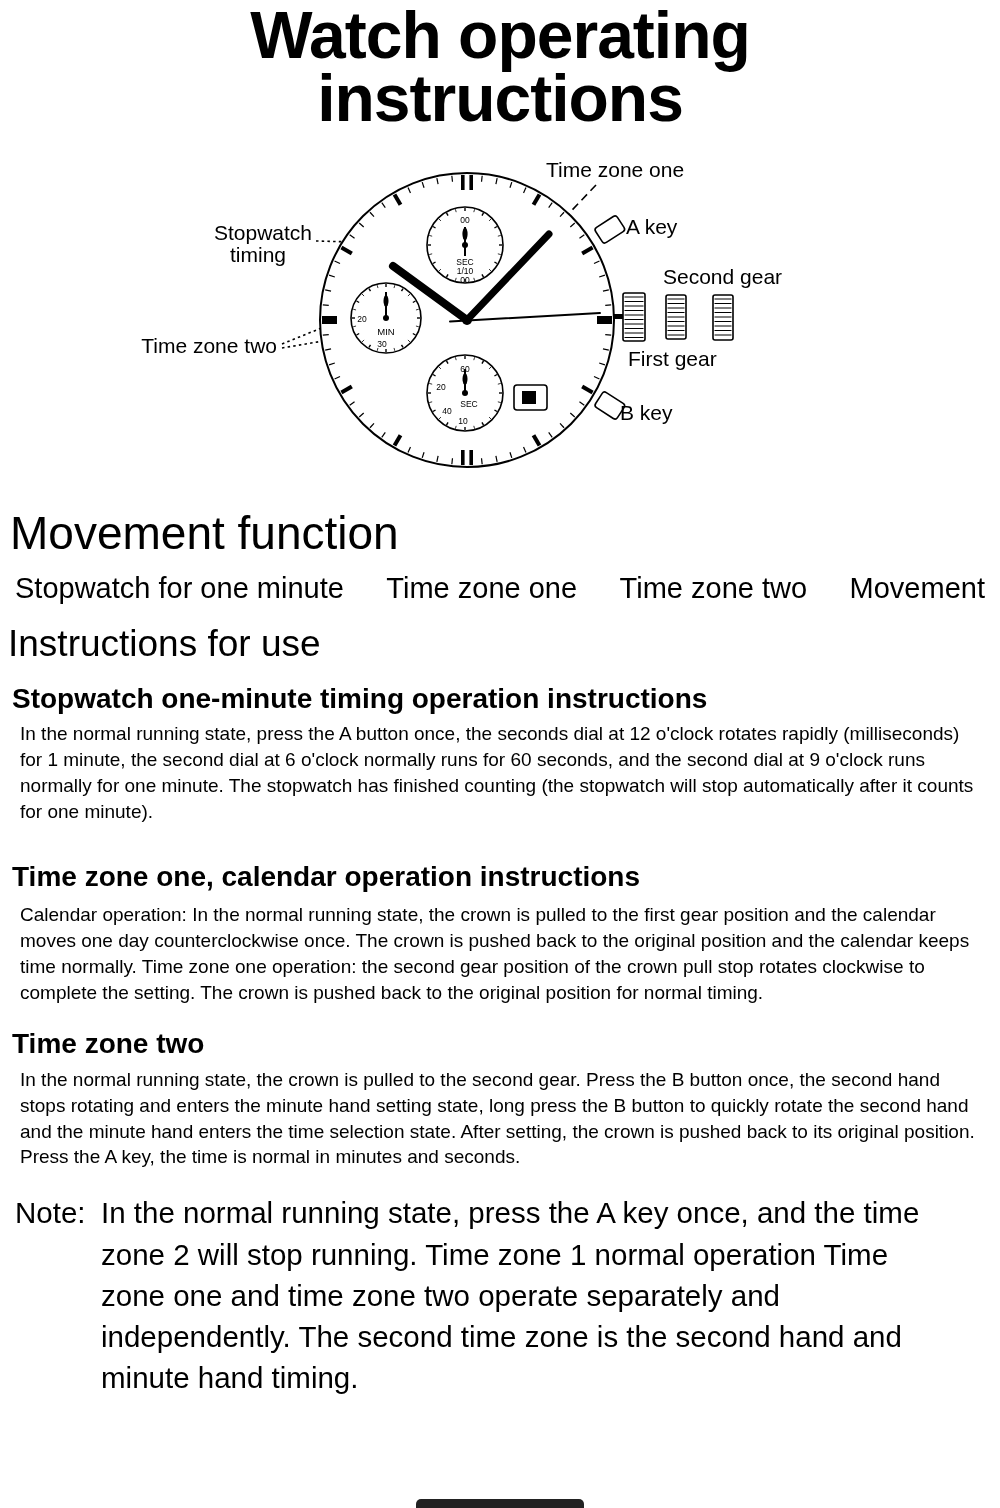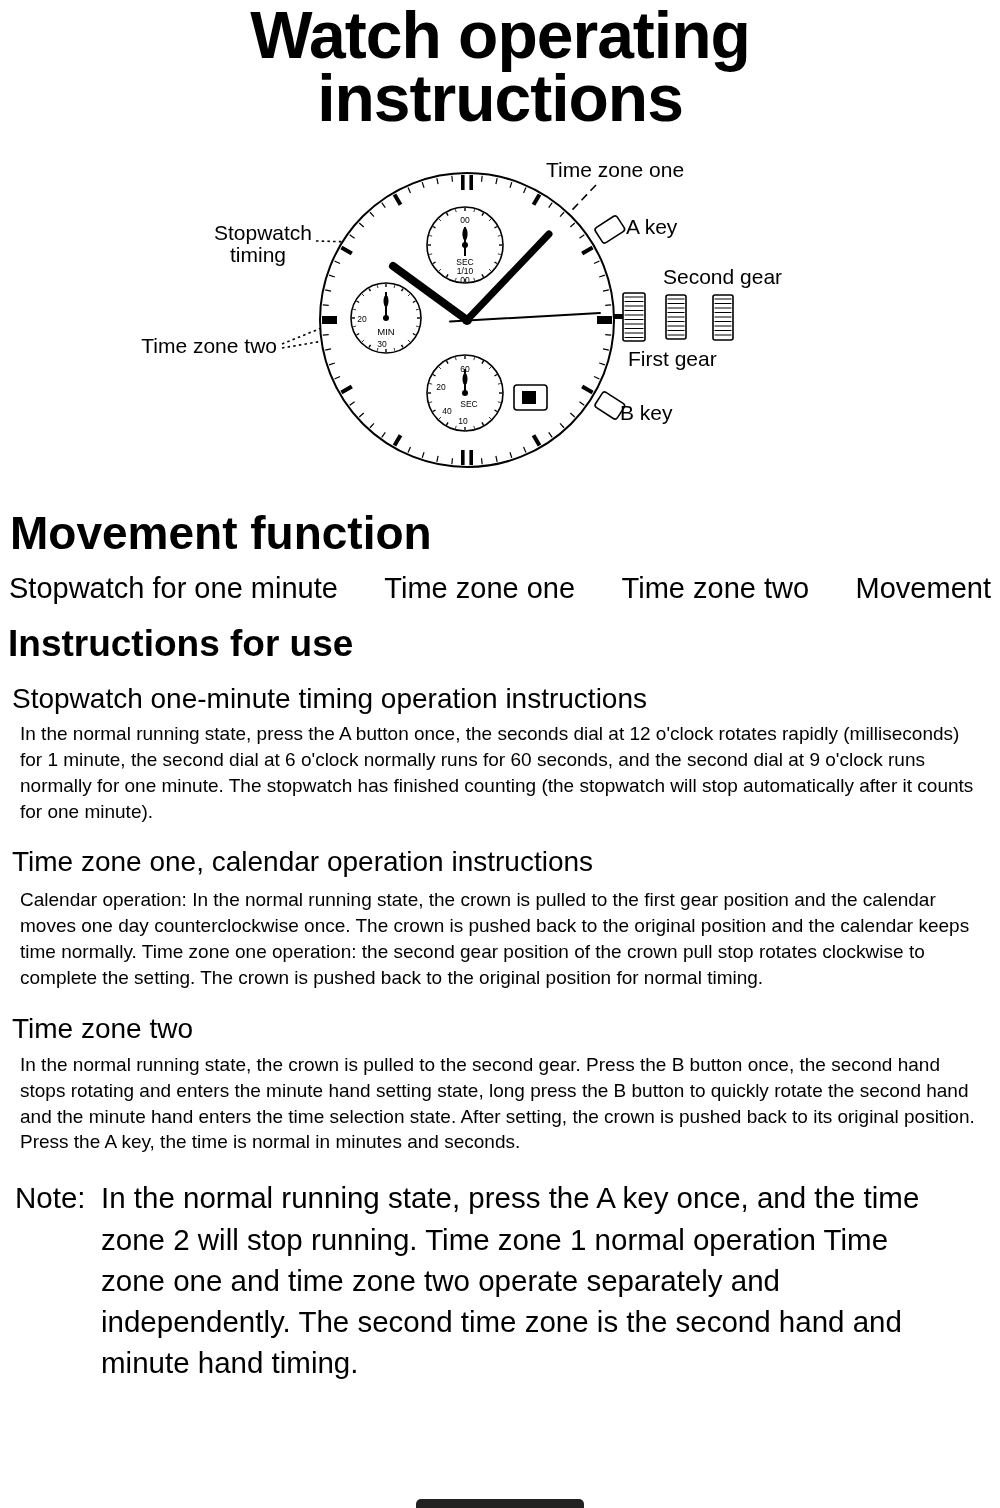--- a/index.html
+++ b/index.html
@@ -4,25 +4,25 @@
 <style>
   *{box-sizing:border-box}
   html,body{margin:0;padding:0}
   body{width:1000px;background:#fff;color:#000;font-family:"Liberation Sans","DejaVu Sans",sans-serif}
   .page{width:1000px;height:1508px;position:relative;overflow:hidden;background:#fff}
 
   .title{margin:4px auto 0;max-width:820px;text-align:center;font-size:66px;line-height:.95;font-weight:bold;letter-spacing:-1px}
 
   .diagram-svg{display:block;margin-top:14px;width:1000px;height:360px}
 
-  .sec-heading{margin:6px 0 0 10px;font-size:46px;line-height:1.05;font-weight:bold}
+  .sec-heading{margin:6px 0 0 10px;font-size:46px;line-height:1.05;font-weight:normal}
   .sec-heading.instructions{margin:20px 0 0 8px;font-size:37px}
-  .movement-items{display:flex;justify-content:space-between;margin:14px 9px 0;font-size:29px}
-  .sub-heading{margin:18px 0 6px 12px;font-size:28px;font-weight:normal;line-height:1.2}
-  .sub-heading.tz1{margin-top:21px;margin-bottom:8px}
+  .movement-items{display:flex;justify-content:space-between;margin:14px 15px 0;font-size:29px}
+  .sub-heading{margin:18px 0 6px 12px;font-size:28px;font-weight:bold;line-height:1.2}
+  .sub-heading.tz1{margin-top:36px;margin-bottom:8px}
   .sub-heading.tz2{margin-top:22px;margin-bottom:6px}
   .body-text{margin:0 20px;font-size:19px;line-height:1.36}
 
   .note{display:flex;margin:22px 55px 0 15px;font-size:29.5px;line-height:1.4}
   .note-label{flex:0 0 86px}
   .note-body{flex:1}
 
   .bottom-bar{position:absolute;left:416px;bottom:0;width:168px;height:9px;background:#222;border-radius:5px 5px 0 0}
 
   

